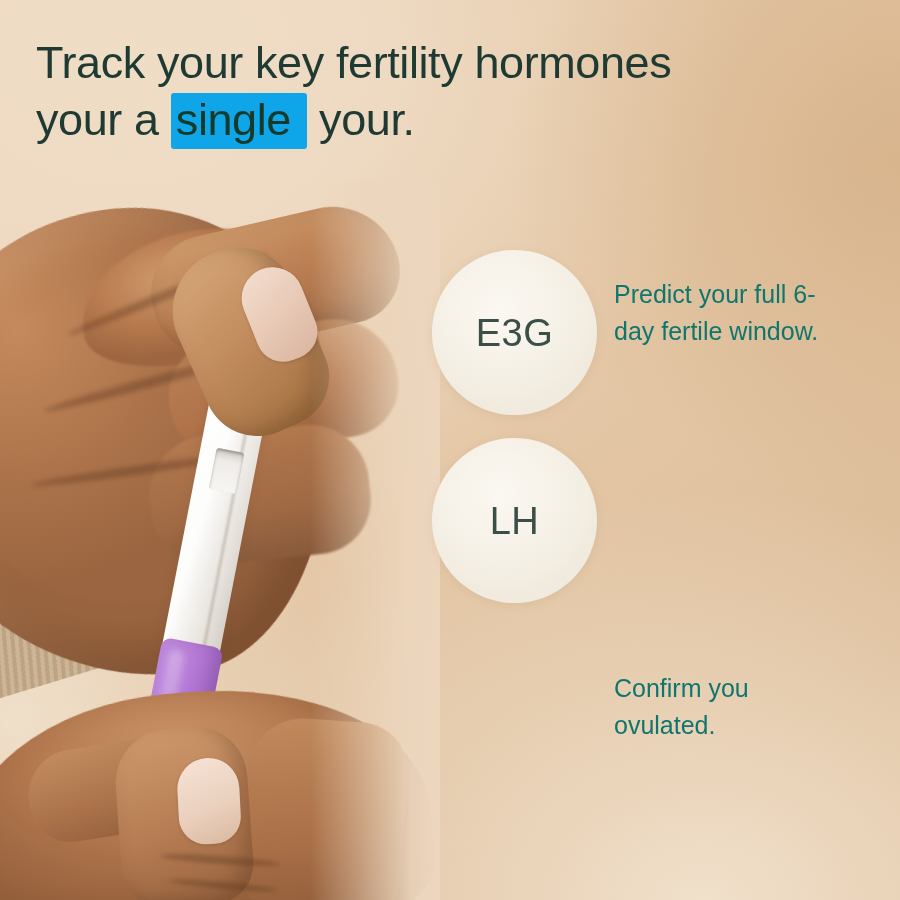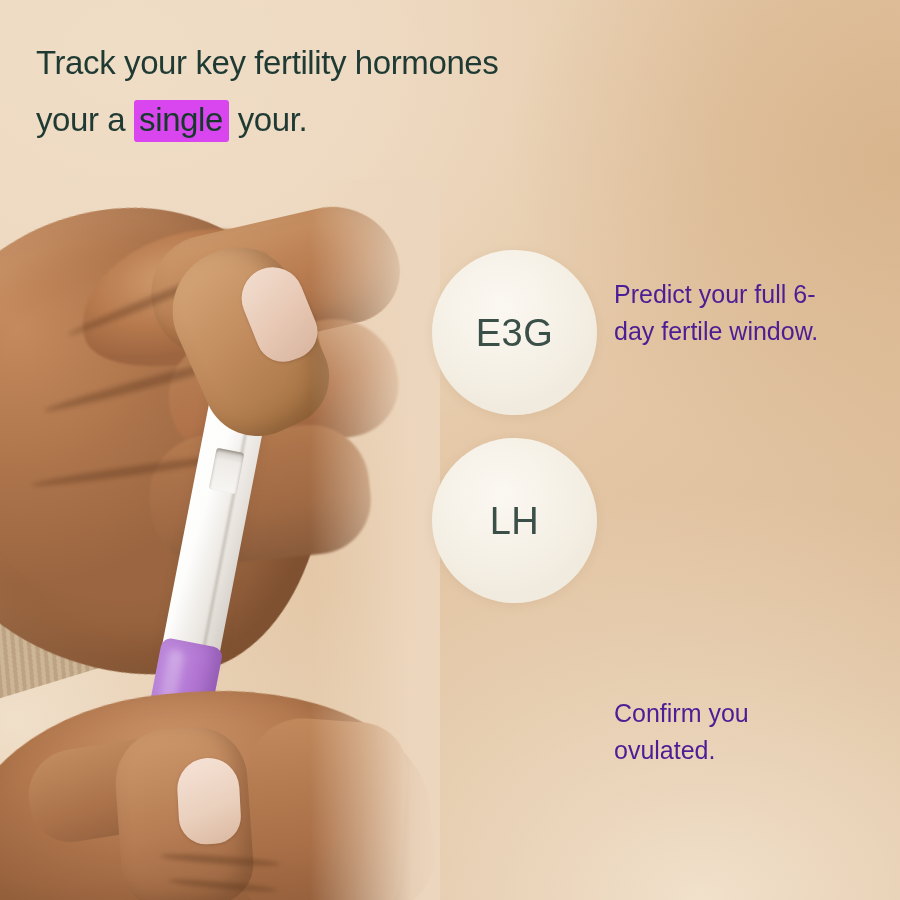--- a/index.html
+++ b/index.html
@@ -43,29 +43,29 @@
       radial-gradient(58% 50% at 2% 80%, rgba(245,233,216,0.75) 0%, rgba(245,233,216,0) 70%);
   }
 
   
   .heading {
     position: absolute;
     left: 36px;
     top: 34px;
     width: 780px;
     color: #1e3a33;
-    font-size: 33px;
+    font-size: 45px;
     line-height: 57px;
     font-weight: 400;
     letter-spacing: -0.4px;
   }
   .heading .hl {
-    background: #d946ef;
+    background: #0ea5e9;
     color: #163a2a;
-    padding: 1px 6px 4px 5px;
+    padding: 1px 16px 4px 5px;
     border-radius: 3px;
     box-decoration-break: clone;
     -webkit-box-decoration-break: clone;
   }
 
   
   .photo {
     position: absolute;
     left: 0;
     top: 180px;
@@ -339,27 +339,27 @@
     font-size: 38px;
     letter-spacing: 0.5px;
     font-weight: 400;
     line-height: 1;
   }
   .row-desc {
     position: absolute;
     left: 182px;
     top: 26px;
     width: 230px;
-    color: #4c1d95;
+    color: #0f766e;
     font-size: 25px;
     line-height: 37px;
     font-weight: 400;
   }
   .row-2 .row-desc { top: 44px; }
-  .row-3 .row-desc { top: 44px; margin-top: 25px; }
+  .row-3 .row-desc { top: 44px; }
 </style>
 </head>
 <body>
 
 <div class="stage">
 
   <div class="bg-base"></div>
   <div class="bg-warm-right"></div>
   <div class="bg-light-bottom"></div>
   <div class="bg-light-left"></div>

